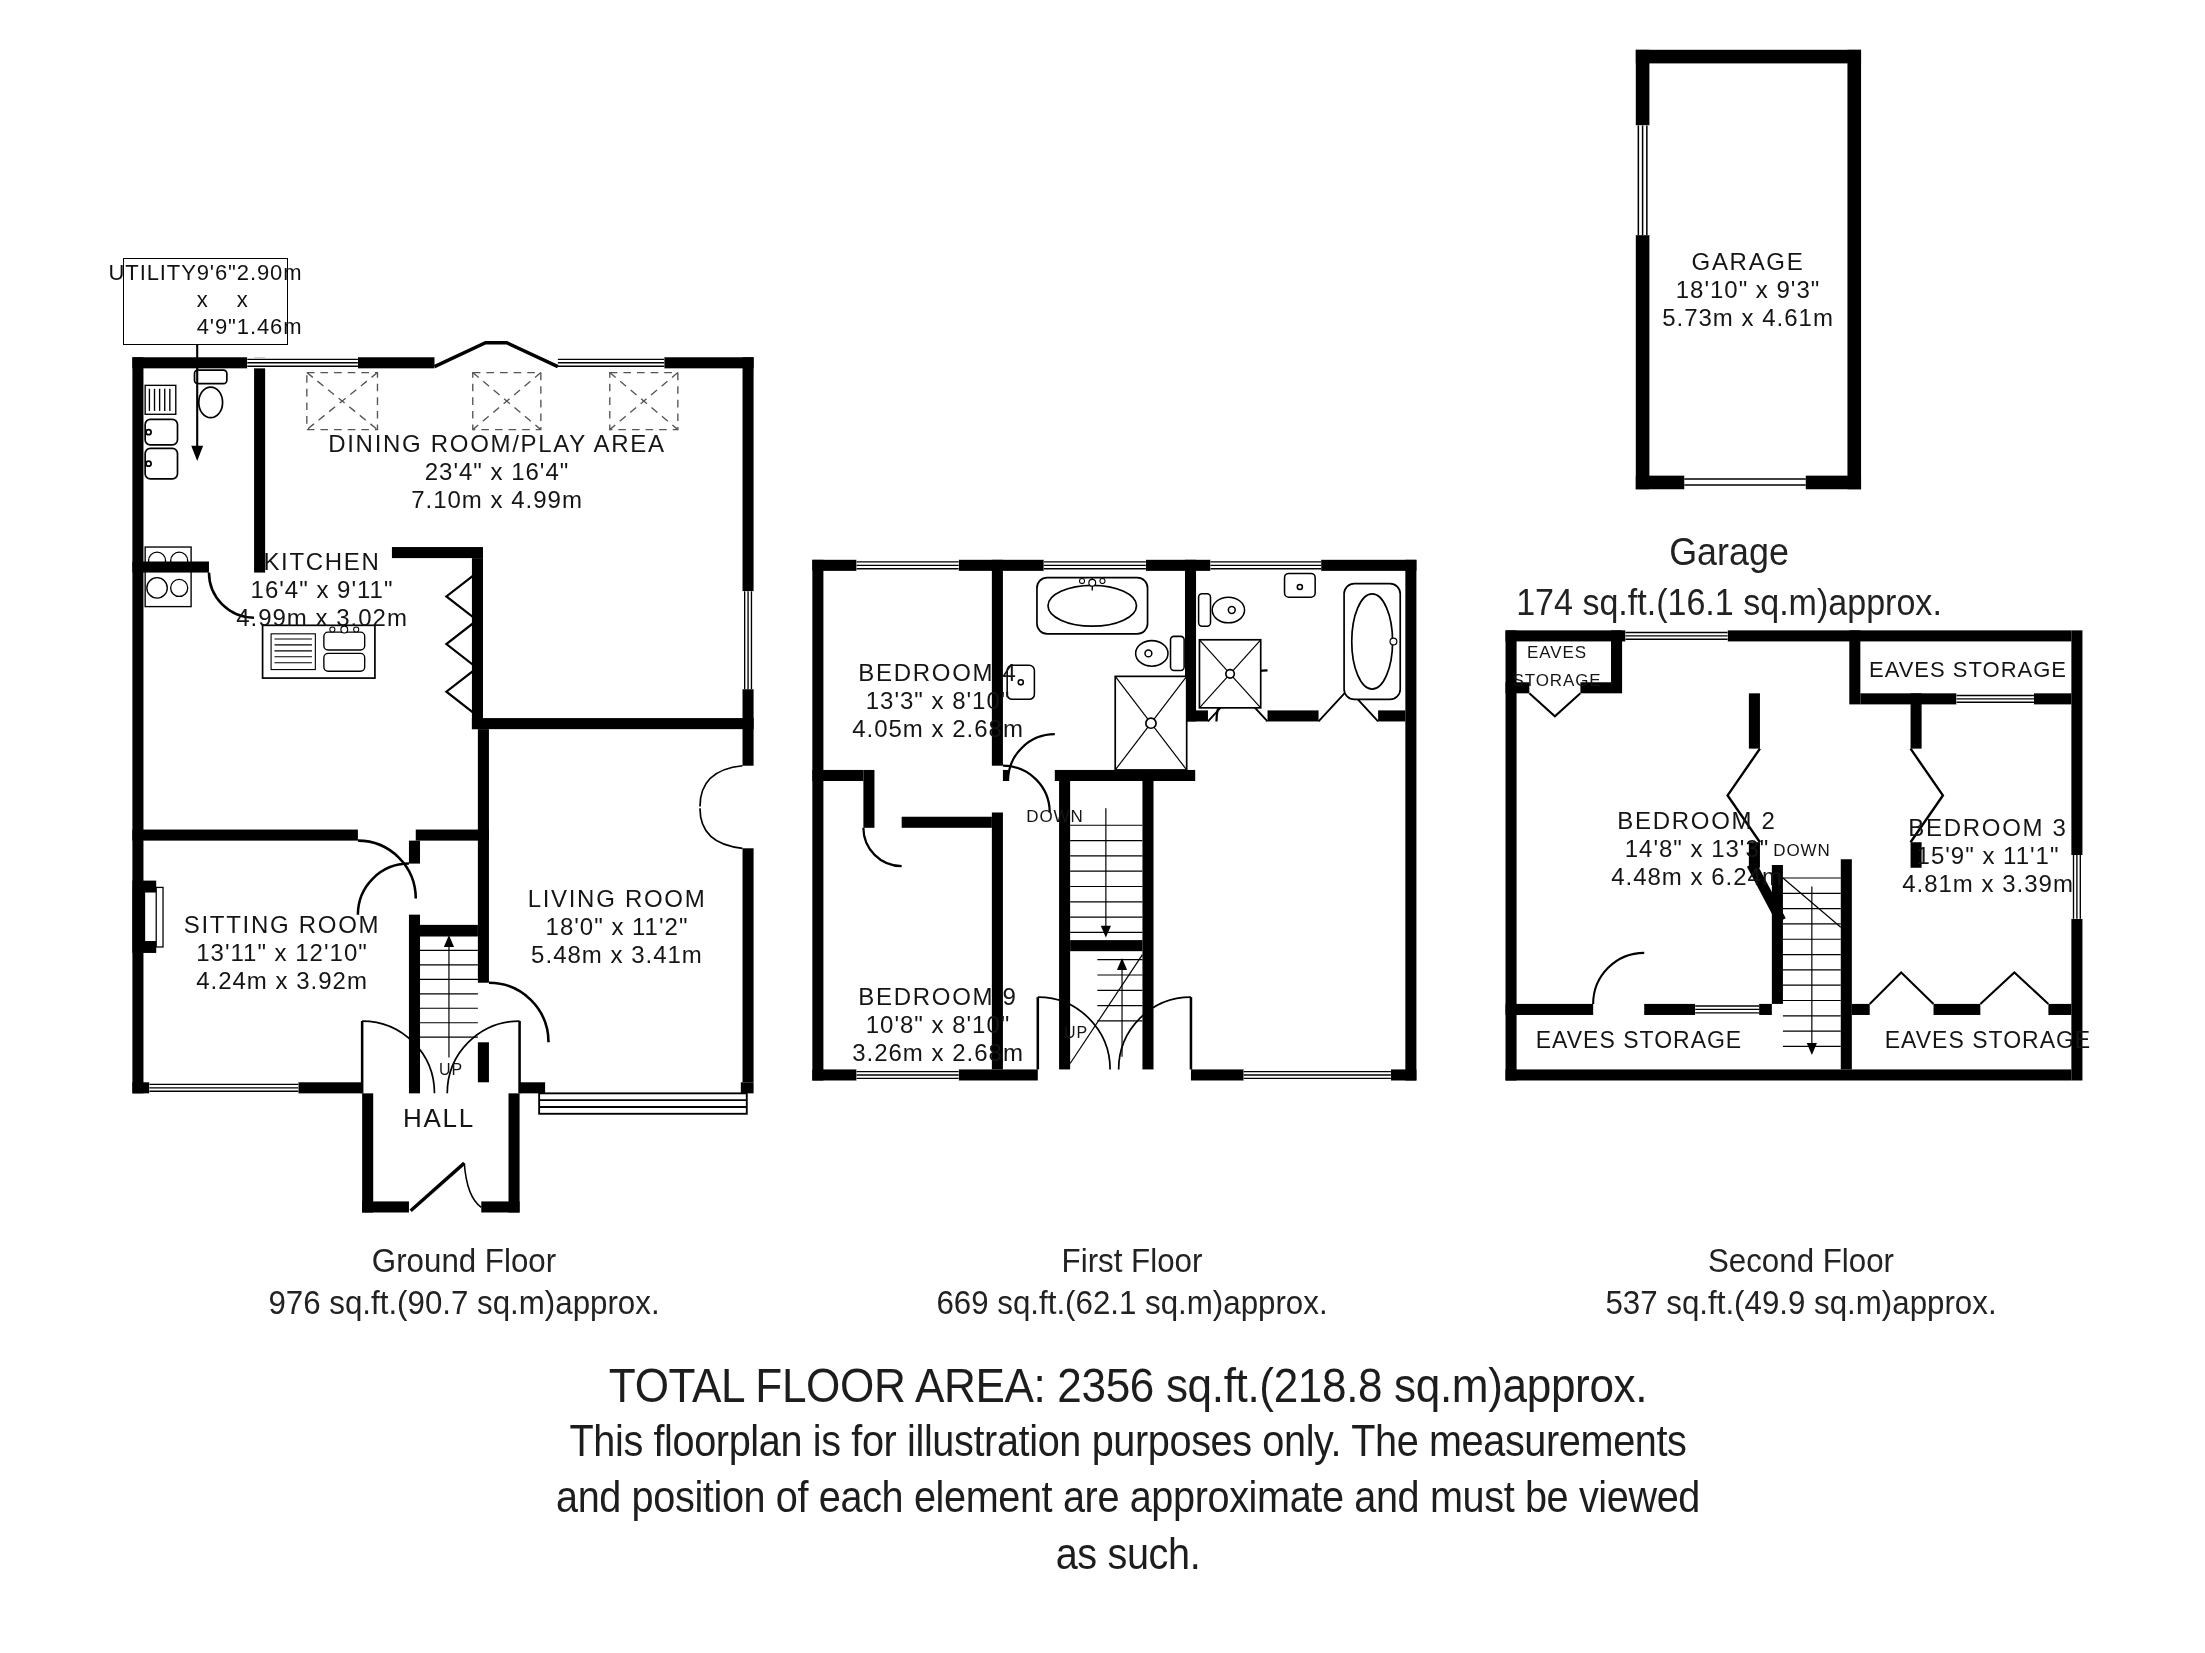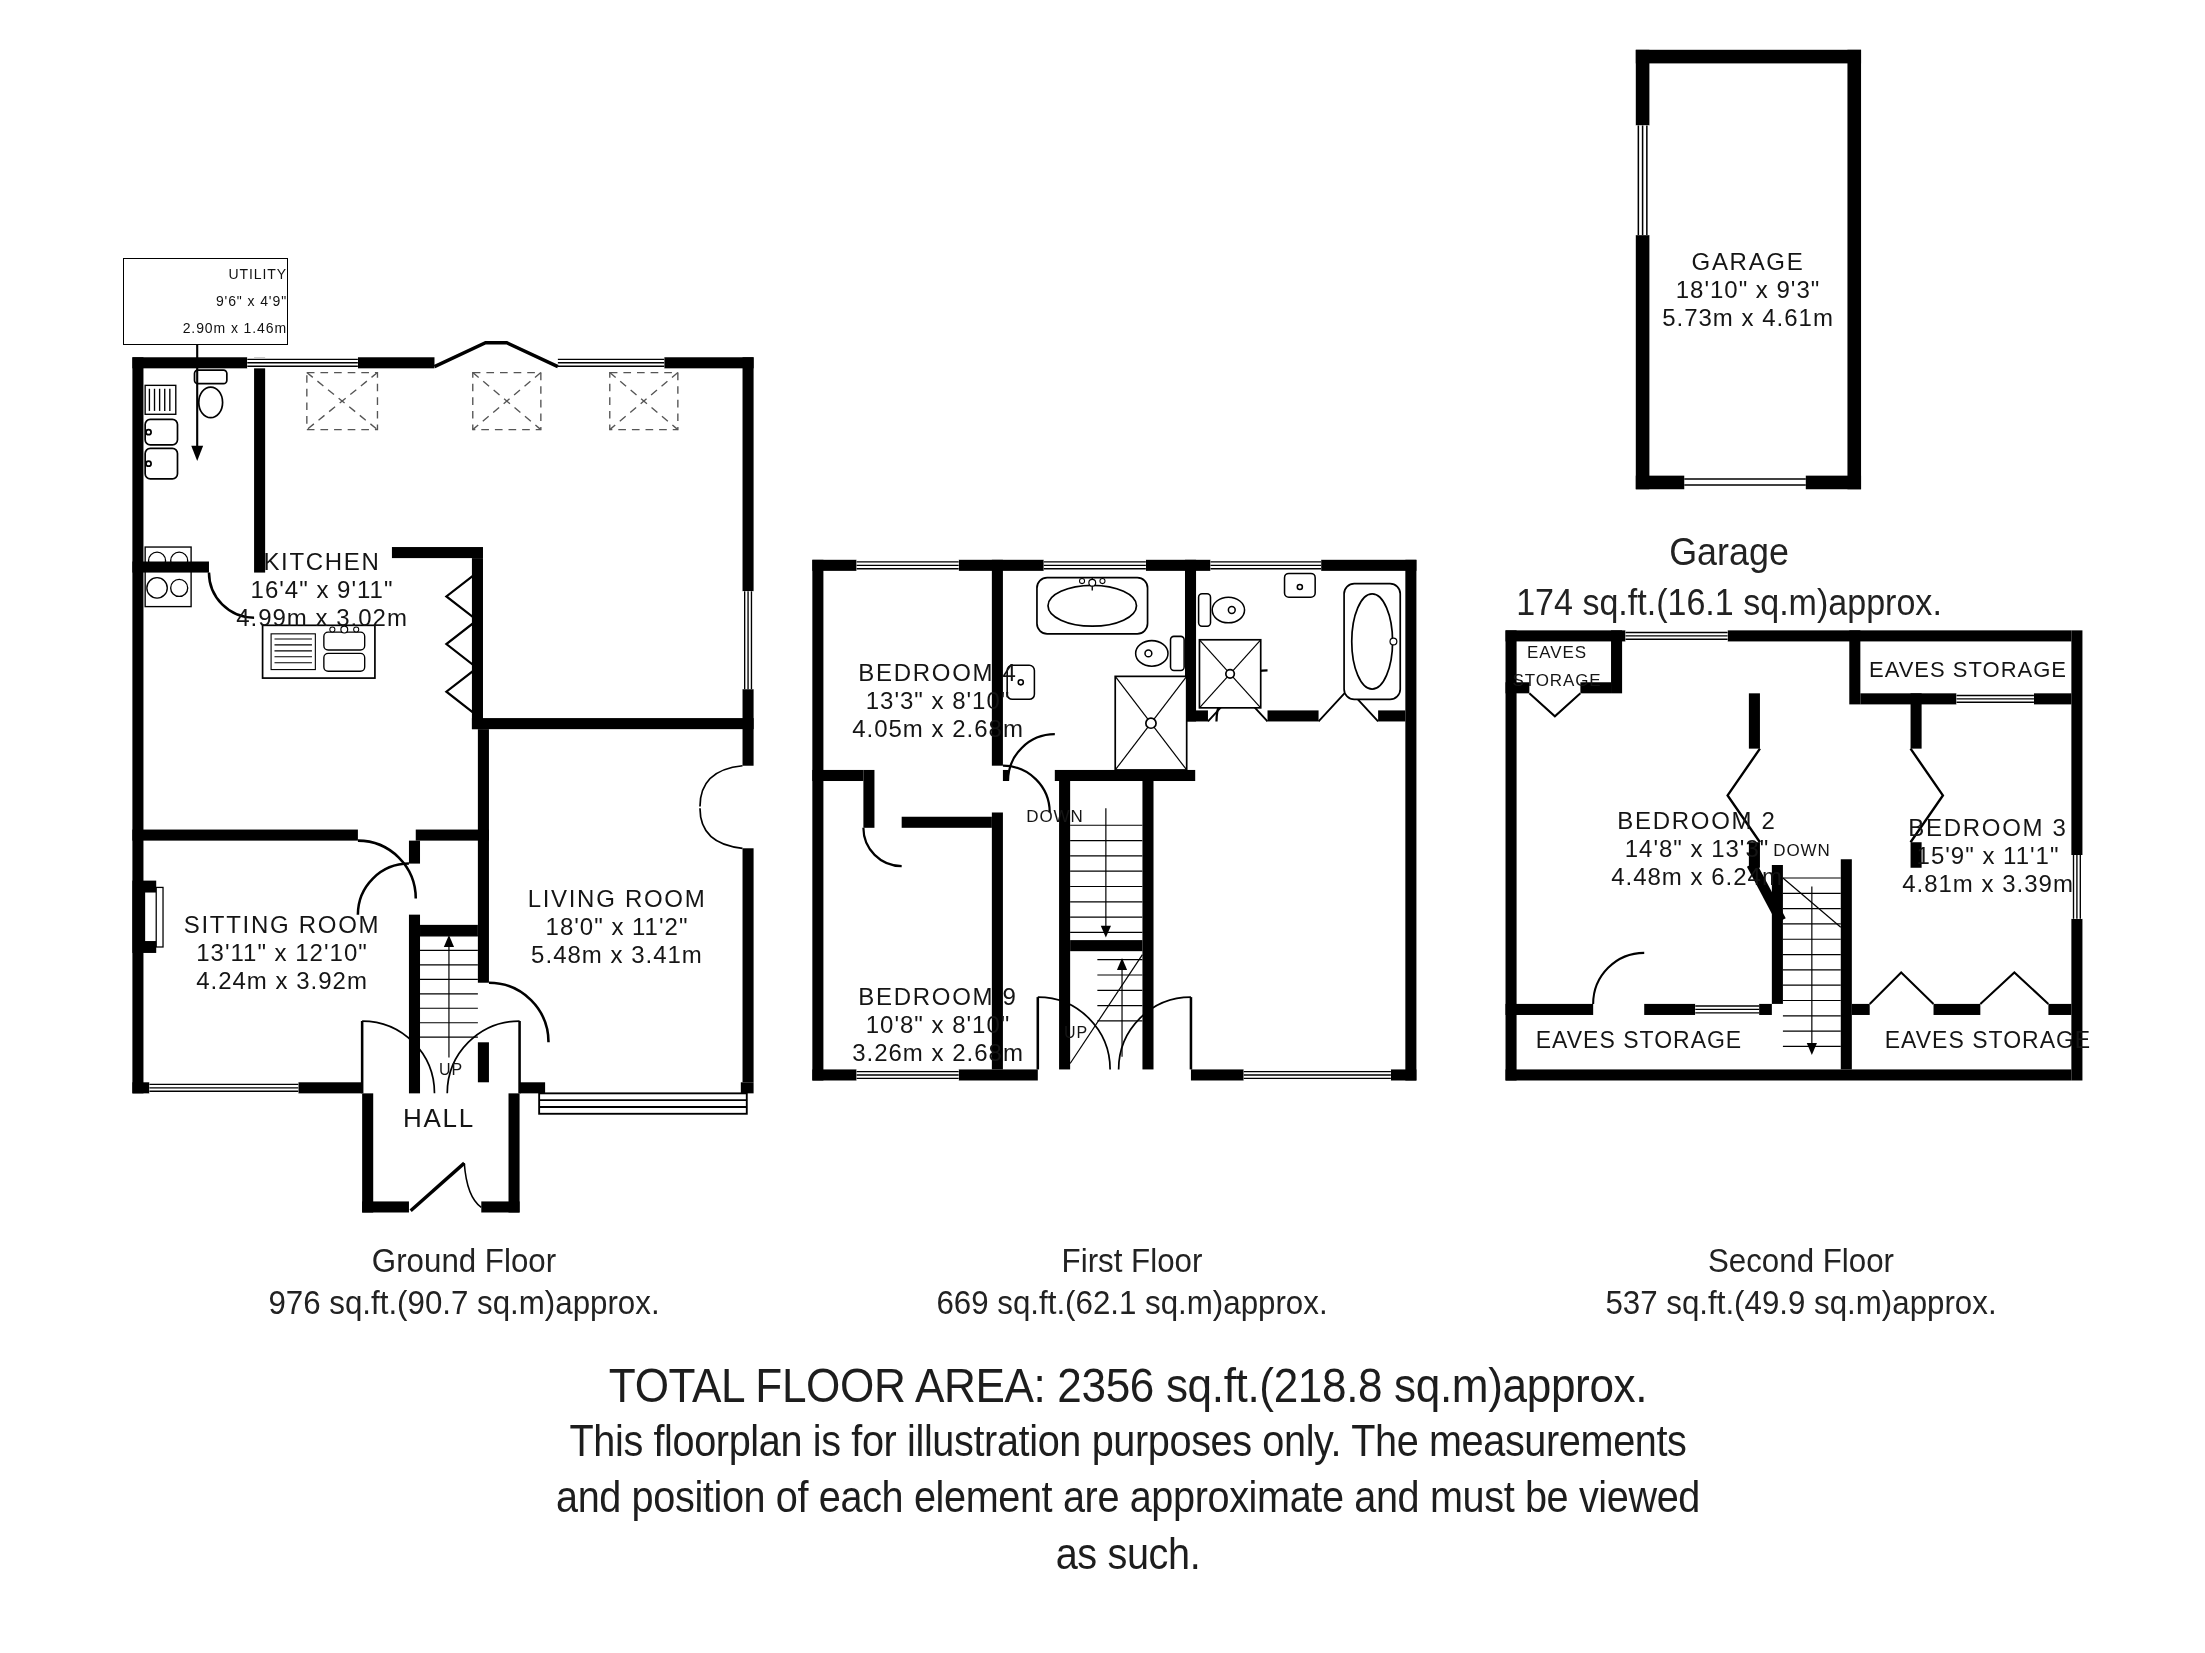--- a/index.html
+++ b/index.html
@@ -7,22 +7,22 @@
           font-family:"Liberation Sans", sans-serif;color:#111;}
   svg{position:absolute;}
   .lbl{position:absolute;transform:translate(-50%,-50%);text-align:center;white-space:nowrap;
        font-size:24px;line-height:28px;letter-spacing:1px;color:#151515;}
   .lbl .rn{letter-spacing:1.7px;}
   .small{font-size:17px;letter-spacing:0.9px;}
   .tiny{font-size:16px;letter-spacing:0.9px;}
   .hall{font-size:26px;letter-spacing:1.7px;text-align:right;}
   .wrap{white-space:normal;width:128px;}
   .callout{position:absolute;left:123px;top:258px;width:163px;height:85px;border:1.7px solid #000;
-           background:#fff;display:flex;flex-direction:column;justify-content:center;text-align:right;
-           font-size:14px;line-height:27px;letter-spacing:0.9px;z-index:5;}
+           background:#fff;display:flex;flex-direction:row;justify-content:center;text-align:left;
+           font-size:22px;line-height:27px;letter-spacing:0.9px;z-index:5;}
   .cap{position:absolute;transform:translate(-50%,-50%) scaleX(0.92);font-weight:300;font-size:34px;
        color:#222;white-space:nowrap;letter-spacing:0;}
   .cap-big{font-size:39px;}
   .foot{position:absolute;transform:translate(-50%,-50%) scaleX(0.9);font-weight:300;font-size:44px;
         color:#1d1d1d;white-space:nowrap;letter-spacing:-0.4px;}
   .foot-1{font-size:49px;}
 </style>
 </head>
 <body>
 
@@ -197,20 +197,25 @@
   <div class="callout">
     <div>UTILITY</div>
     <div>9'6" x 4'9"</div>
     <div>2.90m x 1.46m</div>
   </div>
   <svg style="left:170px;top:340px;z-index:4" width="68" height="128" viewBox="0 0 80 150">
     <line x1="32" y1="0" x2="32" y2="128" stroke="#000" stroke-width="2.5"></line>
     <polygon points="32,142 25,124 39,124" fill="#000"></polygon>
   </svg>
 
+  <div class="lbl" style="left:497px;top:472px">
+    <div class="rn">DINING ROOM/PLAY AREA</div>
+    <div>23'4" x 16'4"</div>
+    <div>7.10m x 4.99m</div>
+  </div>
   <div class="lbl" style="left:322px;top:590px">
     <div class="rn">KITCHEN</div>
     <div>16'4" x 9'11"</div>
     <div>4.99m x 3.02m</div>
   </div>
   <div class="lbl" style="left:282px;top:953px">
     <div class="rn">SITTING ROOM</div>
     <div>13'11" x 12'10"</div>
     <div>4.24m x 3.92m</div>
   </div>

